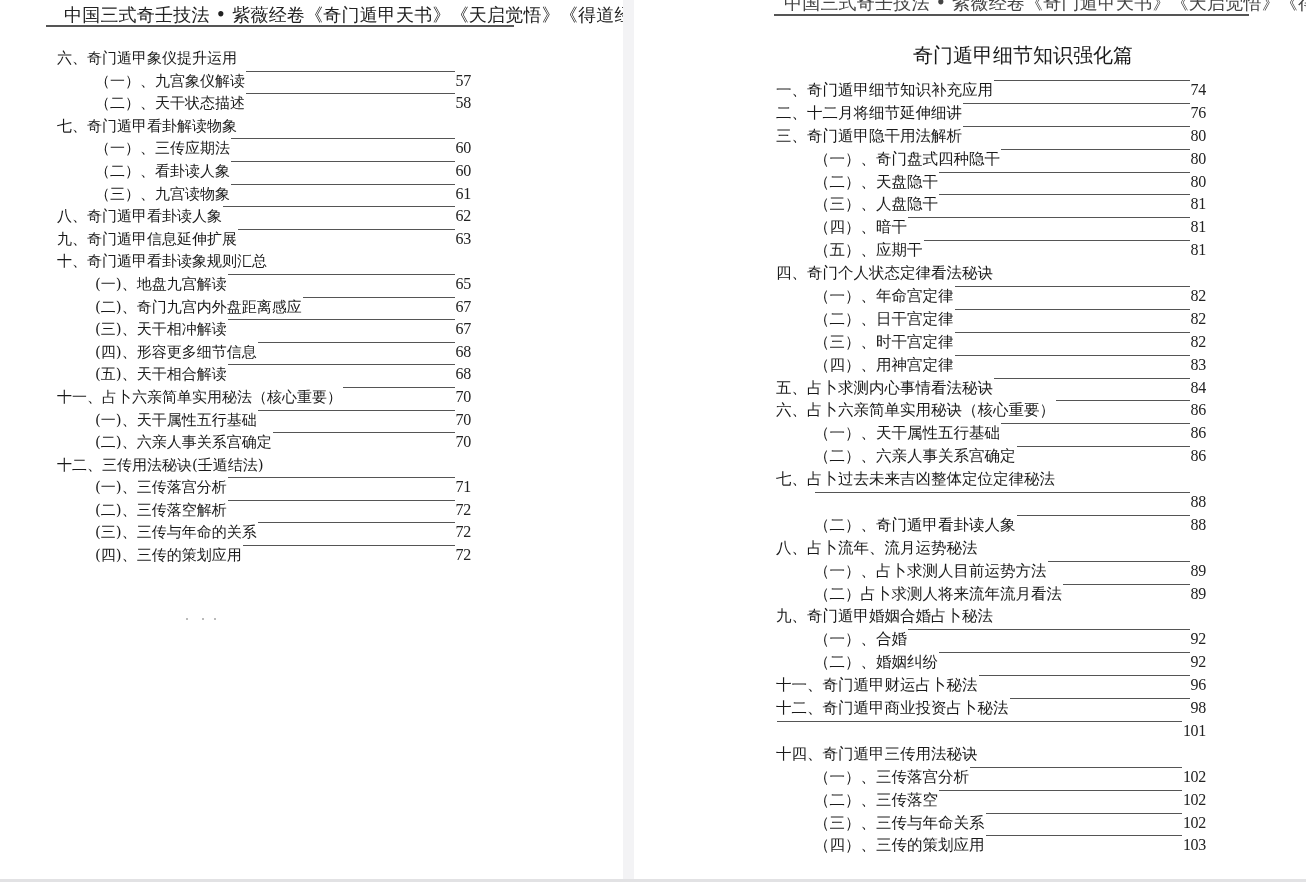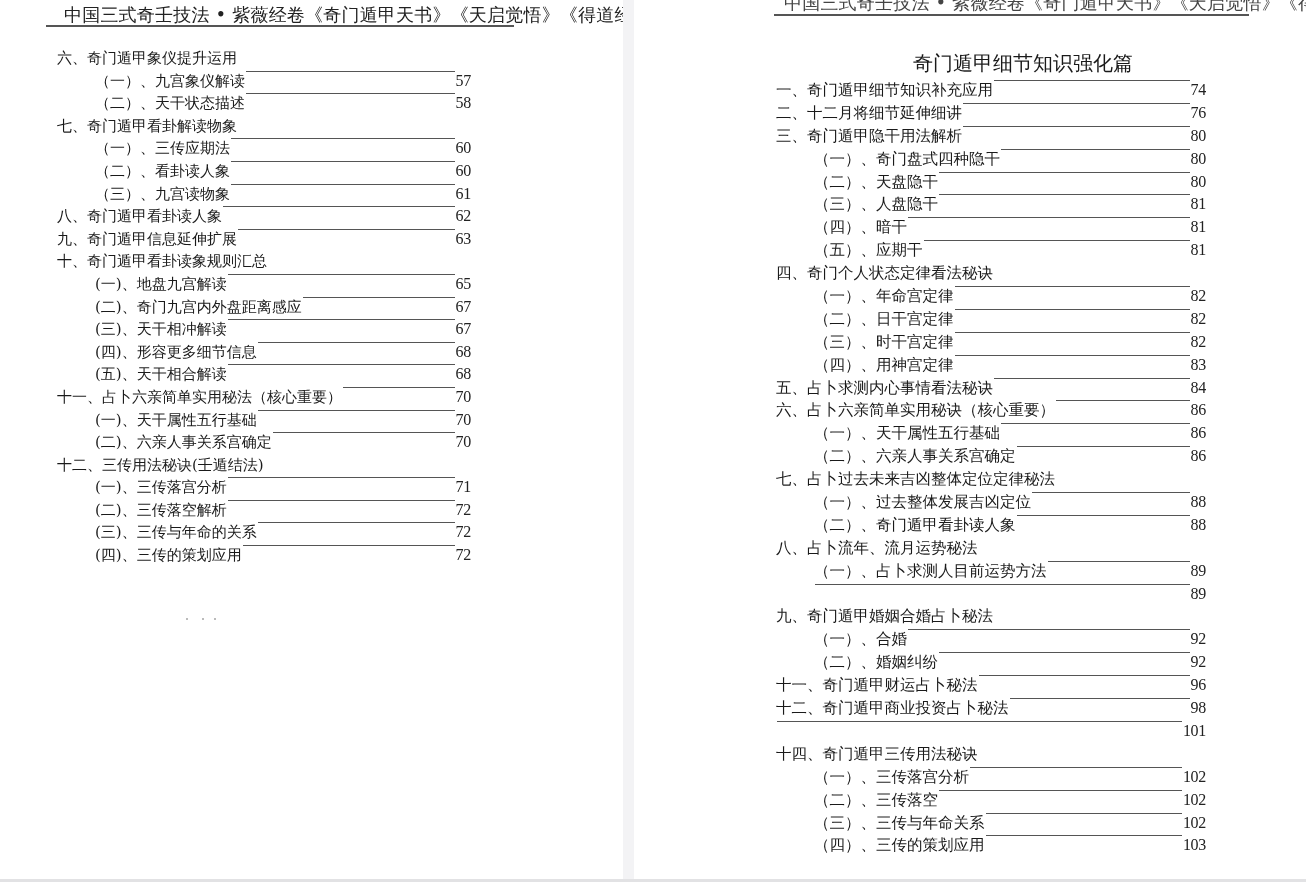--- a/index.html
+++ b/index.html
@@ -31,21 +31,21 @@
   .running-header.left { left: 64px; top: 3px; }
   .running-header.right { left: 150px; top: -9px; color: #444; }
   .header-rule {
     position: absolute; height: 0; border-top: 2px solid #555;
   }
   .header-rule.left { left: 46px; top: 25px; width: 468px; border-top-width: 2px; }
   .header-rule.right { left: 140px; top: 14px; width: 475px; }
 
   .section-title {
     position: absolute; left: 0; width: 100%; top: 42px; text-align: center;
-    font-size: 20px; color: #1a1a1a; padding-left: 106px; box-sizing: border-box; margin-top: 8px;
+    font-size: 20px; color: #1a1a1a; padding-left: 106px; box-sizing: border-box;
   }
 
   .toc { position: absolute; }
   #toc-left { left: 57px; top: 47px; width: 414px; }
   #toc-right { left: 142px; top: 79px; width: 430px; }
 
   .toc-line {
     height: 22.6px; display: flex; align-items: flex-start; font-size: 15px; line-height: 22px;
     white-space: nowrap;
   }
@@ -281,39 +281,39 @@
       <div class="toc-line sub">
     <span class="label">（二）、六亲人事关系宫确定</span>
     <span class="leader"></span>
     <span class="page-num">86</span>
   </div>
       <div class="toc-line no-page">
     <span class="label">七、占卜过去未来吉凶整体定位定律秘法</span>
 
   </div>
       <div class="toc-line sub">
-    <span class="label">（一）、过去整体发展吉凶定位</span>
     <span class="leader"></span>
     <span class="page-num">88</span>
   </div>
       <div class="toc-line sub">
     <span class="label">（二）、奇门遁甲看卦读人象</span>
     <span class="leader"></span>
     <span class="page-num">88</span>
   </div>
       <div class="toc-line no-page">
     <span class="label">八、占卜流年、流月运势秘法</span>
 
   </div>
       <div class="toc-line sub">
     <span class="label">（一）、占卜求测人目前运势方法</span>
     <span class="leader"></span>
     <span class="page-num">89</span>
   </div>
       <div class="toc-line sub">
+    <span class="label">（二）占卜求测人将来流年流月看法</span>
     <span class="leader"></span>
     <span class="page-num">89</span>
   </div>
       <div class="toc-line no-page">
     <span class="label">九、奇门遁甲婚姻合婚占卜秘法</span>
 
   </div>
       <div class="toc-line sub">
     <span class="label">（一）、合婚</span>
     <span class="leader"></span>

